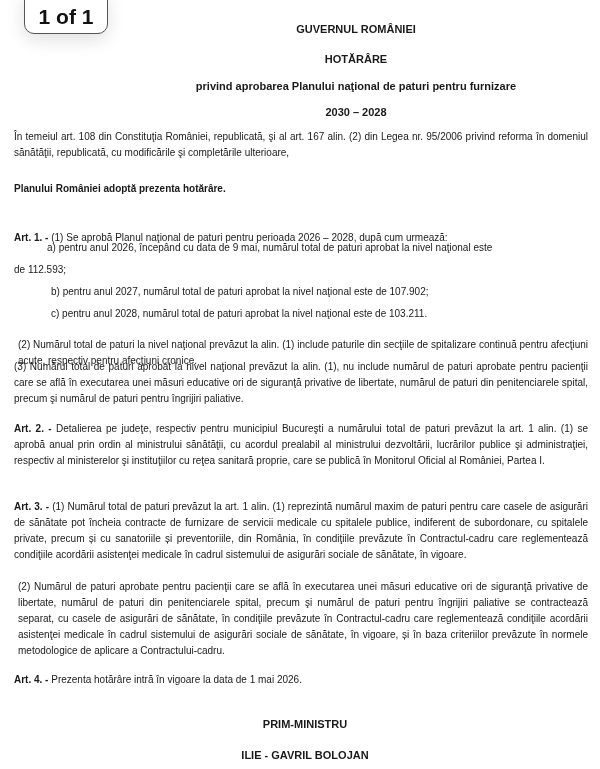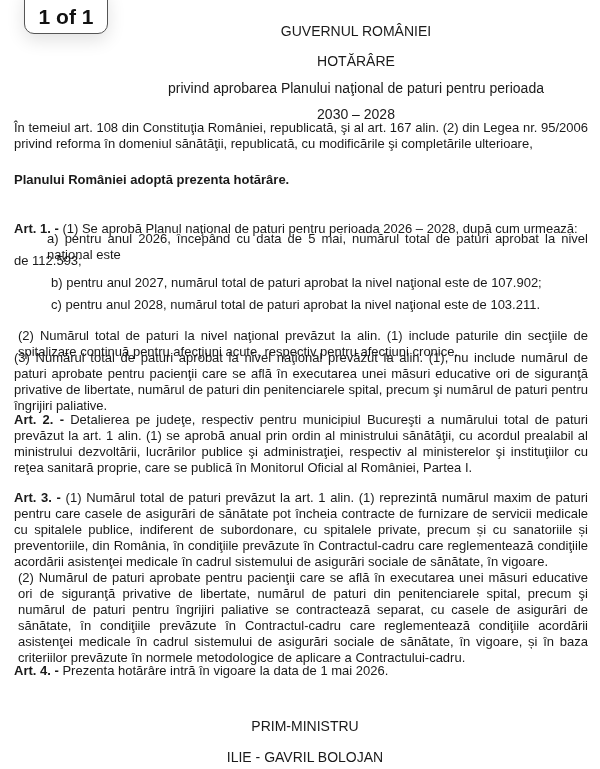--- a/index.html
+++ b/index.html
@@ -15,50 +15,51 @@
     width: 84px; height: 46px;
     border: 1.5px solid #555;
     border-radius: 10px;
     background: #fff;
     box-shadow: 0 6px 18px rgba(0,0,0,0.12);
     display: flex; align-items: flex-end; justify-content: center;
     padding-bottom: 4px; box-sizing: border-box;
     font-weight: bold; font-size: 21px; color: #111;
   }
   .doc { position: absolute; left: 14px; top: 0; width: 574px; }
-  .center { text-align: center; font-weight: normal; font-size: 14px; position: absolute; left: 0; width: 574px; }
+  .center { text-align: center; font-weight: bold; font-size: 11px; position: absolute; left: 0; width: 574px; }
   .center.sm { left: 110px; width: 464px; }
   .para {
     position: absolute; left: 0; width: 574px;
-    font-size: 13px; line-height: 16px;
+    font-size: 10px; line-height: 16px;
     text-align: justify;
     text-align-last: left;
+    margin-top: 9px;
   }
   .para b { font-weight: bold; }
   .sp { padding-left: 4px; box-sizing: border-box; }
 </style>
 </head>
 <body>
 
 <div class="page-badge">1 of 1</div>
 
 <div class="doc">
   <div class="center sm" style="top:23px;">GUVERNUL ROMÂNIEI</div>
   <div class="center sm" style="top:53px;">HOTĂRÂRE</div>
-  <div class="center sm" style="top:80px;">privind aprobarea Planului naţional de paturi pentru perioada</div>
+  <div class="center sm" style="top:80px;">privind aprobarea Planului naţional de paturi pentru furnizare</div>
   <div class="center sm" style="top:106px;">2030 – 2028</div>
 
   <div class="para" style="top:120px;">În temeiul art. 108 din Constituţia României, republicată, şi al art. 167 alin. (2) din Legea nr. 95/2006 privind reforma în domeniul sănătăţii, republicată, cu modificările şi completările ulterioare,</div>
 
   <div class="para" style="top:172px; font-weight:bold;">Planului României adoptă prezenta hotărâre.</div>
 
   <div class="para" style="top:221px;">
     <b>Art. 1. -</b><span> (1) Se aprobă Planul naţional de paturi pentru perioada 2026 – 2028, după cum urmează:</span>
   </div>
-  <div class="para" style="top:231px; padding-left:33px; box-sizing:border-box;">a) pentru anul 2026, începând cu data de 5 mai, numărul total de paturi aprobat la nivel naţional este</div>
+  <div class="para" style="top:231px; padding-left:33px; box-sizing:border-box;">a) pentru anul 2026, începând cu data de 9 mai, numărul total de paturi aprobat la nivel naţional este</div>
   <div class="para" style="top:253px;">de 112.593;</div>
   <div class="para" style="top:275px; padding-left:37px; box-sizing:border-box;">b) pentru anul 2027, numărul total de paturi aprobat la nivel naţional este de 107.902;</div>
   <div class="para" style="top:297px; padding-left:37px; box-sizing:border-box;">c) pentru anul 2028, numărul total de paturi aprobat la nivel naţional este de 103.211.</div>
 
   <div class="para sp" style="top:328px;">(2) Numărul total de paturi la nivel naţional prevăzut la alin. (1) include paturile din secţiile de spitalizare continuă pentru  afecţiuni acute, respectiv pentru afecţiuni cronice.</div>
   <div class="para" style="top:350px;">(3) Numărul total de paturi aprobat la nivel naţional prevăzut la alin. (1), nu include numărul de paturi aprobate pentru pacienţii care se află în executarea unei măsuri educative ori de siguranţă privative de libertate, numărul de paturi din penitenciarele spital, precum şi numărul de paturi pentru îngrijiri paliative.</div>
 
   <div class="para" style="top:412px;">
     <b>Art. 2. -</b><span> Detalierea pe judeţe, respectiv pentru municipiul Bucureşti a numărului total de paturi prevăzut la art. 1 alin. (1) se aprobă anual prin ordin al ministrului sănătăţii, cu acordul prealabil al ministrului dezvoltării, lucrărilor publice şi administraţiei, respectiv al ministerelor şi instituţiilor cu reţea sanitară proprie, care se publică în Monitorul Oficial al României, Partea I.</span>
   </div>

